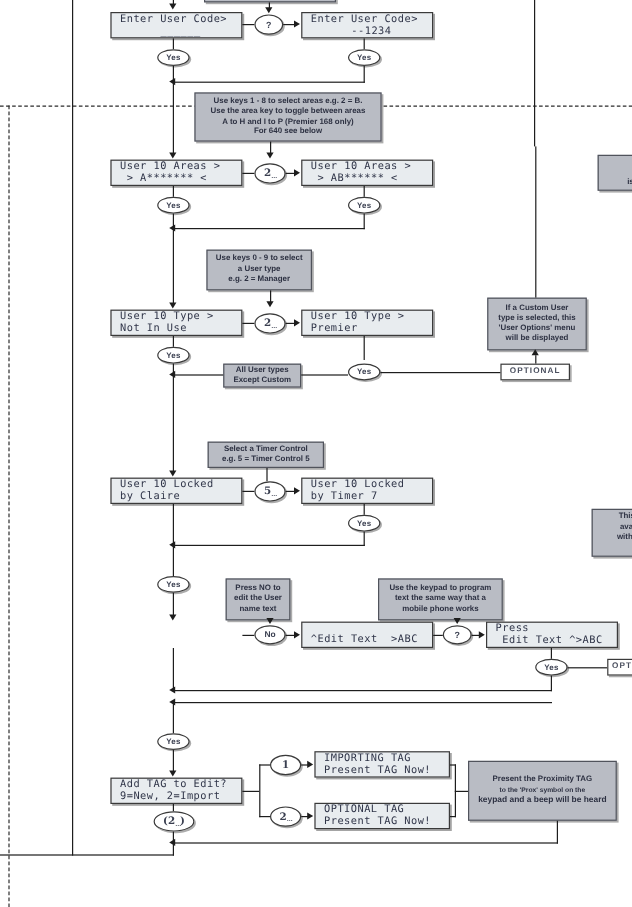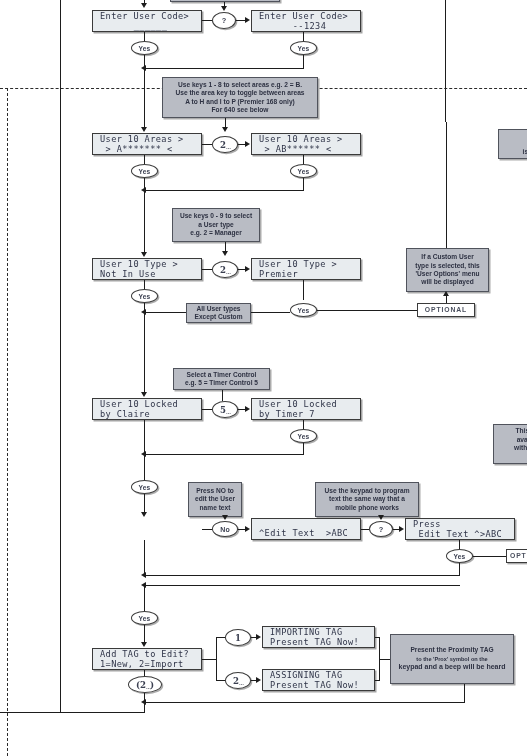--- a/index.html
+++ b/index.html
@@ -335,21 +335,21 @@
 
   <div class="ln lnv" style="left:144px;top:585px;height:26px;"></div>
   <div class="oval yes" style="left:131px;top:611px;width:27px;height:14px;">
     <span>Yes</span>
   </div>
   <div class="ln lnv" style="left:144px;top:625px;height:19px;"></div>
   <div class="ar ar-d" style="left:141px;top:642px;"></div>
 
   <div class="lcd" style="left:92px;top:648px;width:110px;height:22px;">
     <div>Add TAG to Edit?</div>
-    <div>1=New, 2=Import</div>
+    <div>9=New, 2=Import</div>
   </div>
 
   <div class="ln lnh" style="left:202px;top:659px;width:14px;"></div>
   <div class="ln lnv" style="left:216px;top:637px;height:44px;"></div>
   <div class="ln lnh" style="left:216px;top:637px;width:9px;"></div>
   <div class="ln lnh" style="left:216px;top:680px;width:9px;"></div>
 
   <div class="oval num" style="left:225px;top:629px;width:26px;height:17px;">
     <span>1</span>
   </div>
@@ -361,21 +361,21 @@
       <span class="sub">…</span>
   </div>
   <div class="ln lnh" style="left:251px;top:680px;width:7px;"></div>
   <div class="ar ar-r" style="left:256px;top:677px;"></div>
 
   <div class="lcd" style="left:262px;top:626px;width:113px;height:22px;">
     <div>IMPORTING TAG</div>
     <div>Present TAG Now!</div>
   </div>
   <div class="lcd" style="left:262px;top:669px;width:113px;height:22px;">
-    <div>ASSIGNING TAG</div>
+    <div>OPTIONAL TAG</div>
     <div>Present TAG Now!</div>
   </div>
 
   <div class="ln lnv" style="left:379px;top:637px;height:44px;"></div>
   <div class="ln lnh" style="left:375px;top:637px;width:5px;"></div>
   <div class="ln lnh" style="left:375px;top:680px;width:5px;"></div>
   <div class="ln lnh" style="left:379px;top:659px;width:11px;"></div>
 
   <div class="note" style="left:390px;top:634px;width:124px;height:50px;">
     <span>Present the Proximity TAG</span>

